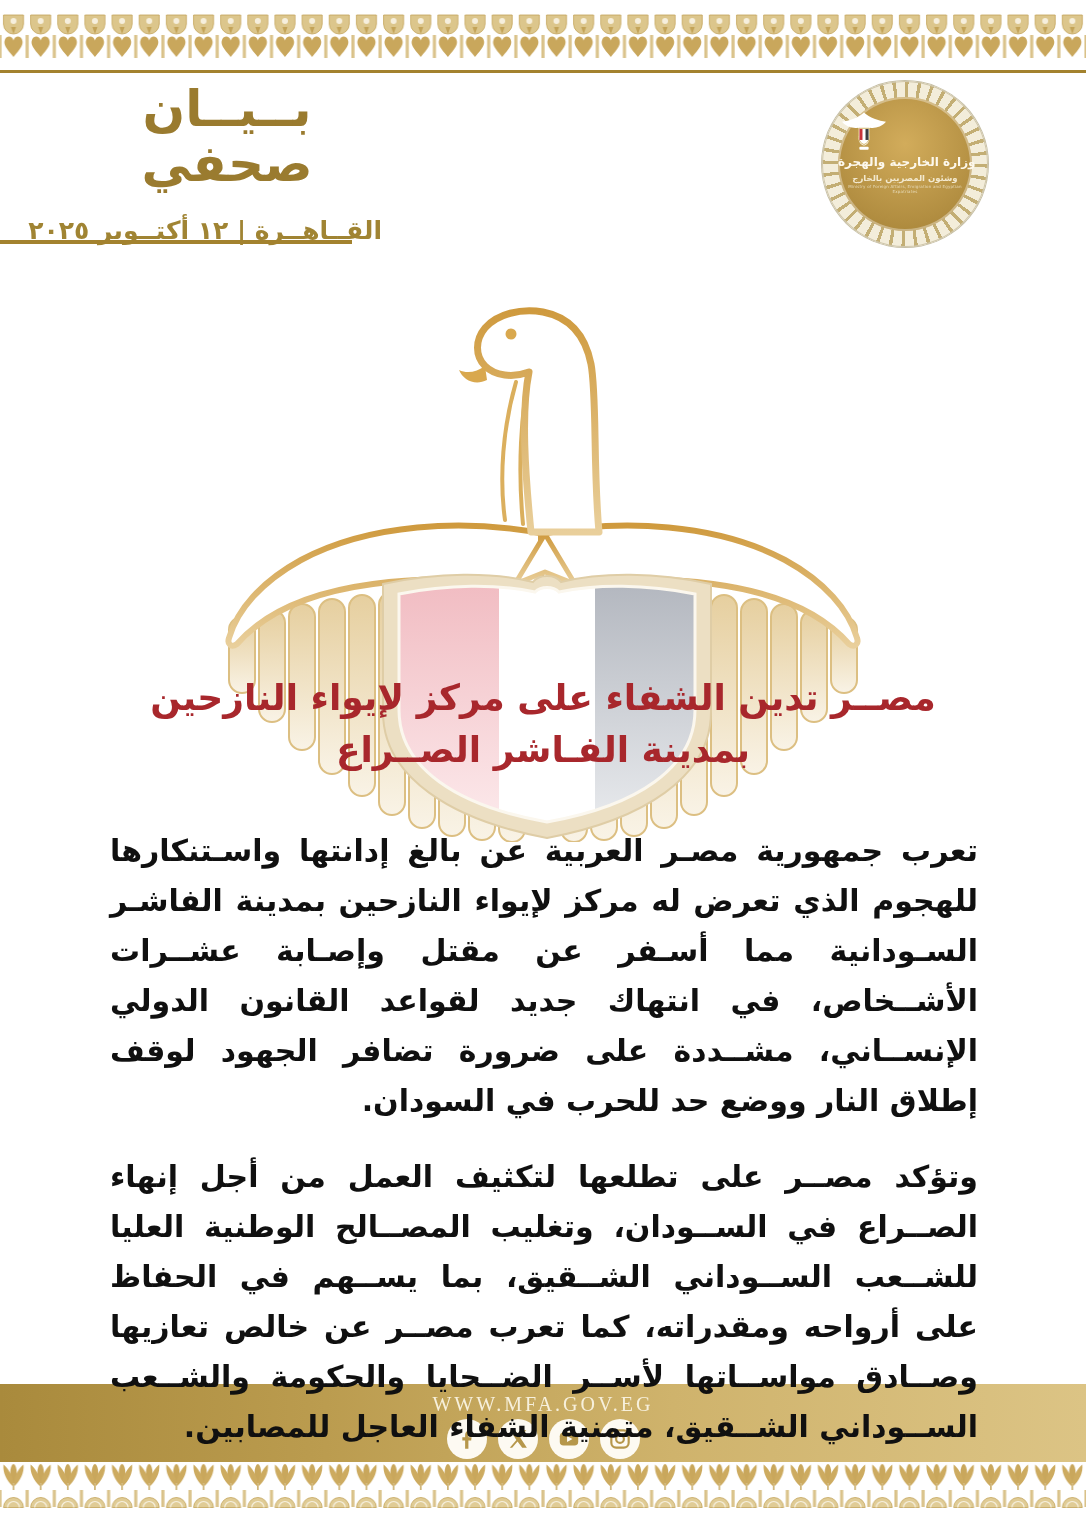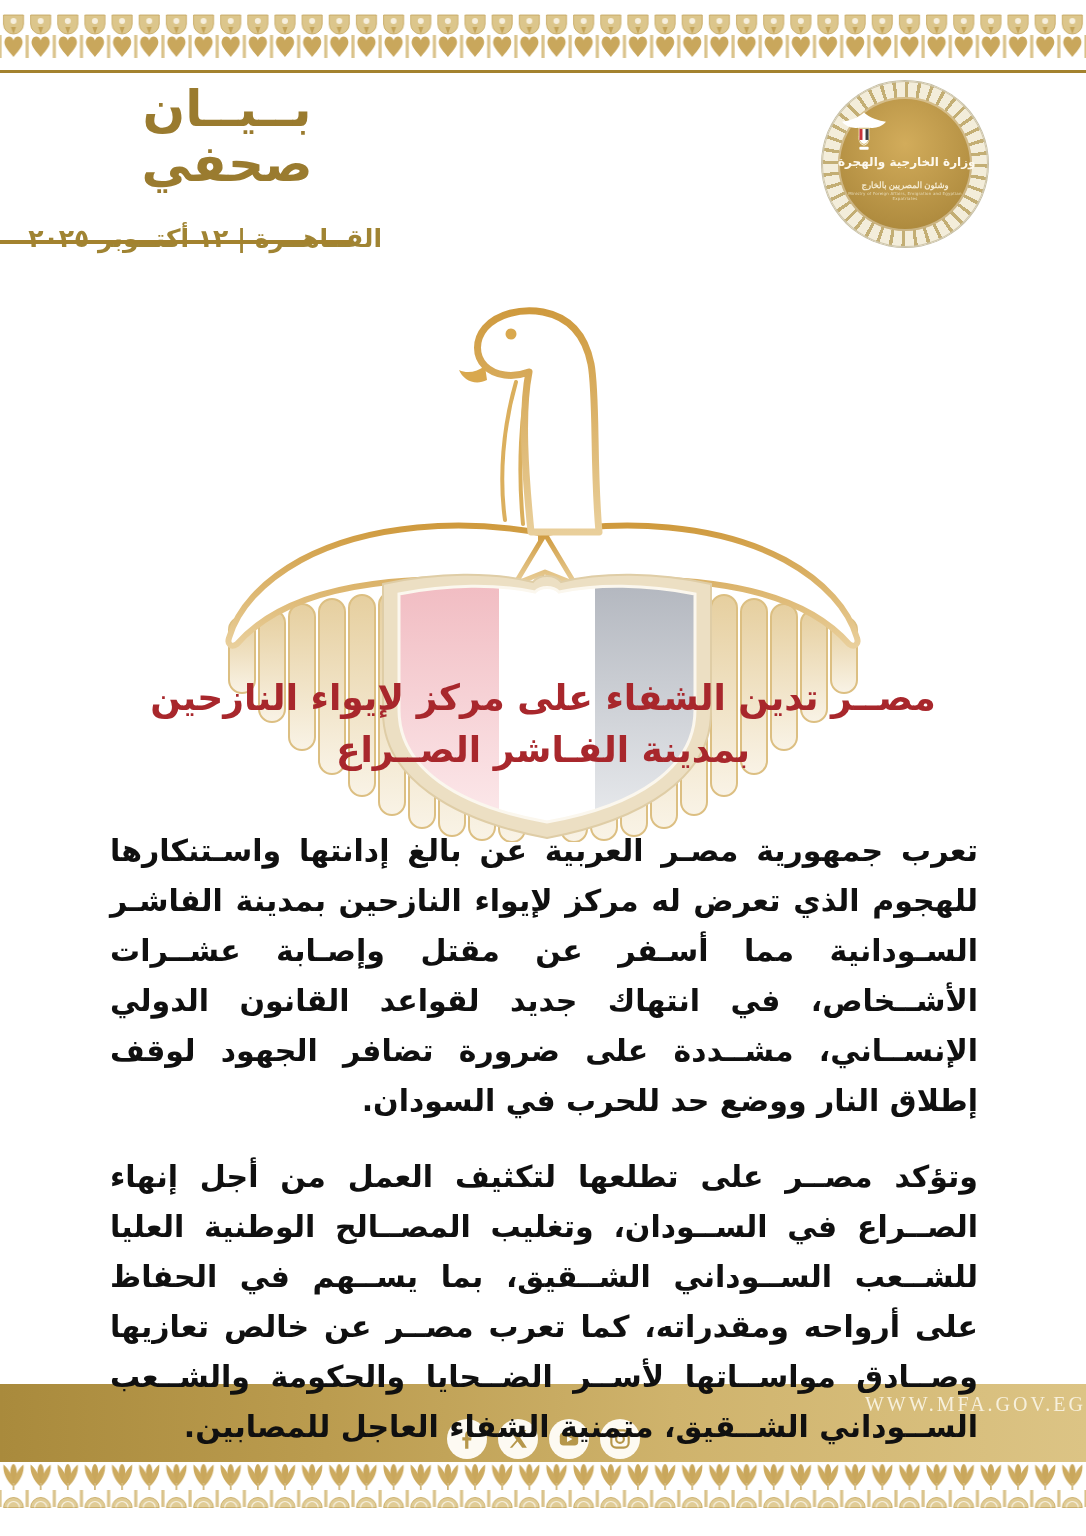--- a/index.html
+++ b/index.html
@@ -8,54 +8,54 @@
     background:#ffffff;overflow:hidden;
     font-family:"DejaVu Sans", sans-serif;
   }
   
   .border-top{position:absolute;top:14px;left:0;width:1086px;height:52px;}
   .border-top-line{position:absolute;top:70px;left:0;width:1086px;height:3px;background:#a3822e;}
   .border-bottom{position:absolute;top:1462px;left:0;width:1086px;height:46px;}
   
   .header-block{position:absolute;top:82px;left:72px;width:310px;text-align:center;direction:rtl;}
   .statement-type{font-size:50px;font-weight:bold;color:#9a7b2f;line-height:1.1;}
-  .dateline{margin-top:32px;font-size:25px;font-weight:bold;color:#a08433;white-space:nowrap;}
+  .dateline{margin-top:24px;font-size:25px;font-weight:bold;color:#a08433;white-space:nowrap;}
   .header-underline{position:absolute;top:240px;left:0;width:352px;height:4px;background:#a3822e;}
   
   .seal{
     position:absolute;top:81px;left:822px;width:166px;height:166px;border-radius:50%;
     background:repeating-conic-gradient(#c3ae74 0deg 2.5deg,#f3edda 2.5deg 9deg);
     box-shadow:0 0 0 1px #c6bfa6, inset 0 0 0 1px #cfc6aa;
     display:flex;align-items:center;justify-content:center;
   }
   .seal-disc{
     width:134px;height:134px;border-radius:50%;
     background:radial-gradient(circle at 50% 35%, #d2ac5b, #b28e41 70%, #a17f35);
     box-shadow:inset 0 0 0 2px rgba(255,255,255,.35);
     display:flex;flex-direction:column;padding-top:13px;box-sizing:border-box;
     text-align:center;
   }
   .seal-line1{font-size:12px;font-weight:bold;color:#fdf8ec;white-space:nowrap;margin-top:1px;}
-  .seal-line2{font-size:8.5px;font-weight:bold;color:#f3e9cf;white-space:nowrap;margin-top:11px;font-family:Liberation Serif, serif;}
+  .seal-line2{font-size:8.5px;font-weight:bold;color:#f3e9cf;white-space:nowrap;margin-top:4px;}
   .seal-line3{font-size:4px;color:#e8dcba;margin-top:1px;letter-spacing:.2px;}
   
   .emblem{position:absolute;top:272px;left:213px;width:660px;height:570px;}
   
   .title{
     position:absolute;top:672px;left:110px;width:866px;text-align:center;direction:rtl;
     color:#a8272c;font-weight:bold;font-size:36px;line-height:52px;z-index:3;
   }
   .body-text{
     position:absolute;top:826px;left:110px;width:868px;direction:rtl;z-index:3;
     color:#101010;font-weight:bold;font-size:30px;line-height:50px;text-align:justify;
   }
   .body-text p{margin:0 0 26px 0;}
   
   .footer-bar{
-    position:absolute;top:1384px;left:0;width:1086px;height:78px;text-align:right;
+    position:absolute;top:1384px;left:0;width:1086px;height:78px;text-align:center;
     background:linear-gradient(90deg,#a98a3c 0%,#bb9c4f 30%,#cfb36c 62%,#dcc485 100%);
   }
   .website{
     padding-top:9px;font-family:"Liberation Serif", serif;font-size:20px;
     letter-spacing:3px;color:#f7f0dc;
   }
   .social-row{margin-top:3px;display:flex;justify-content:center;gap:11px;}
   .social-icon{
     width:40px;height:40px;border-radius:50%;background:#fdfaf2;
     display:flex;align-items:center;justify-content:center;cursor:pointer;

